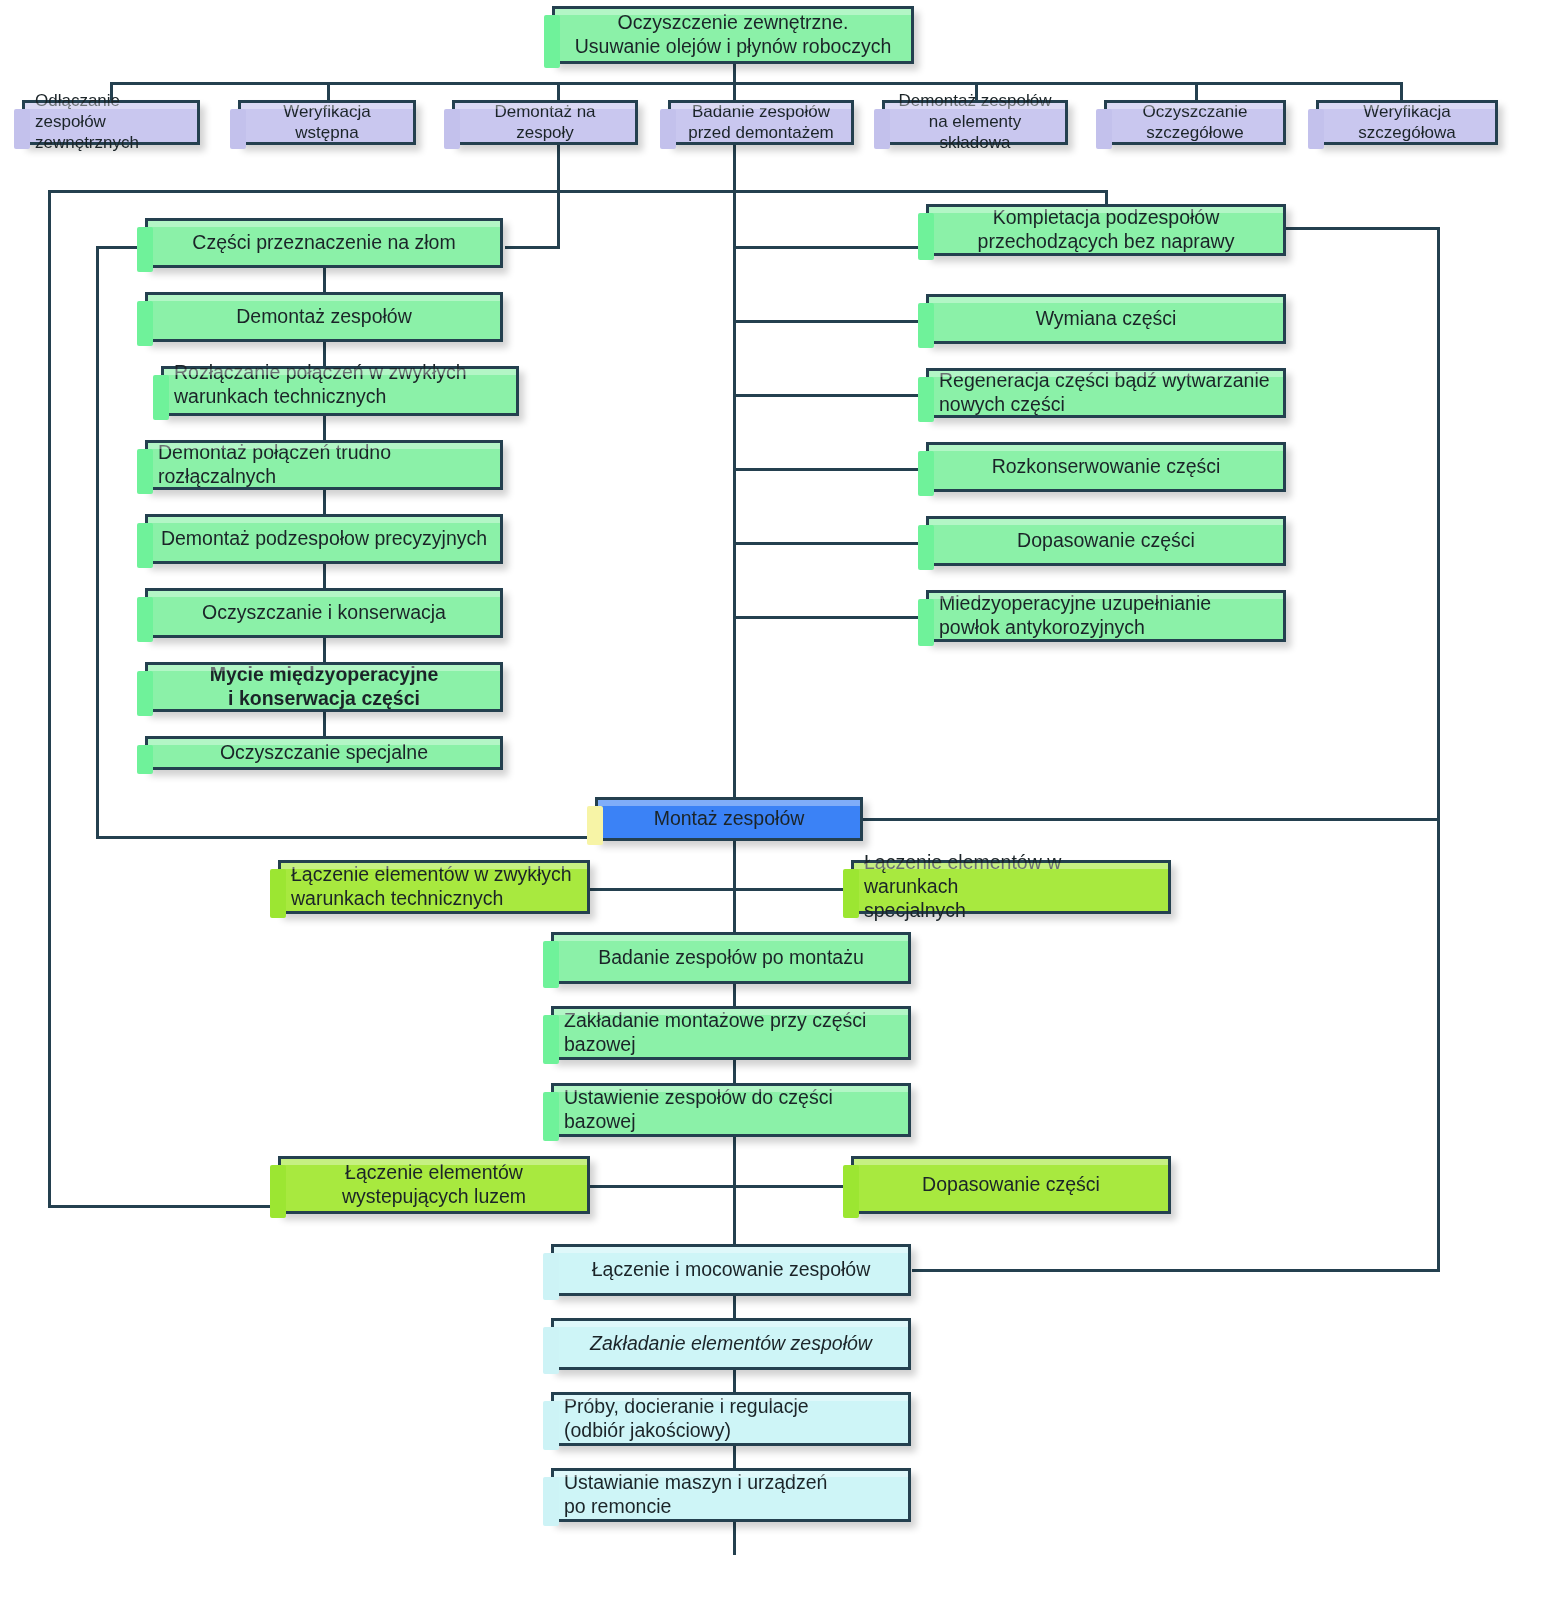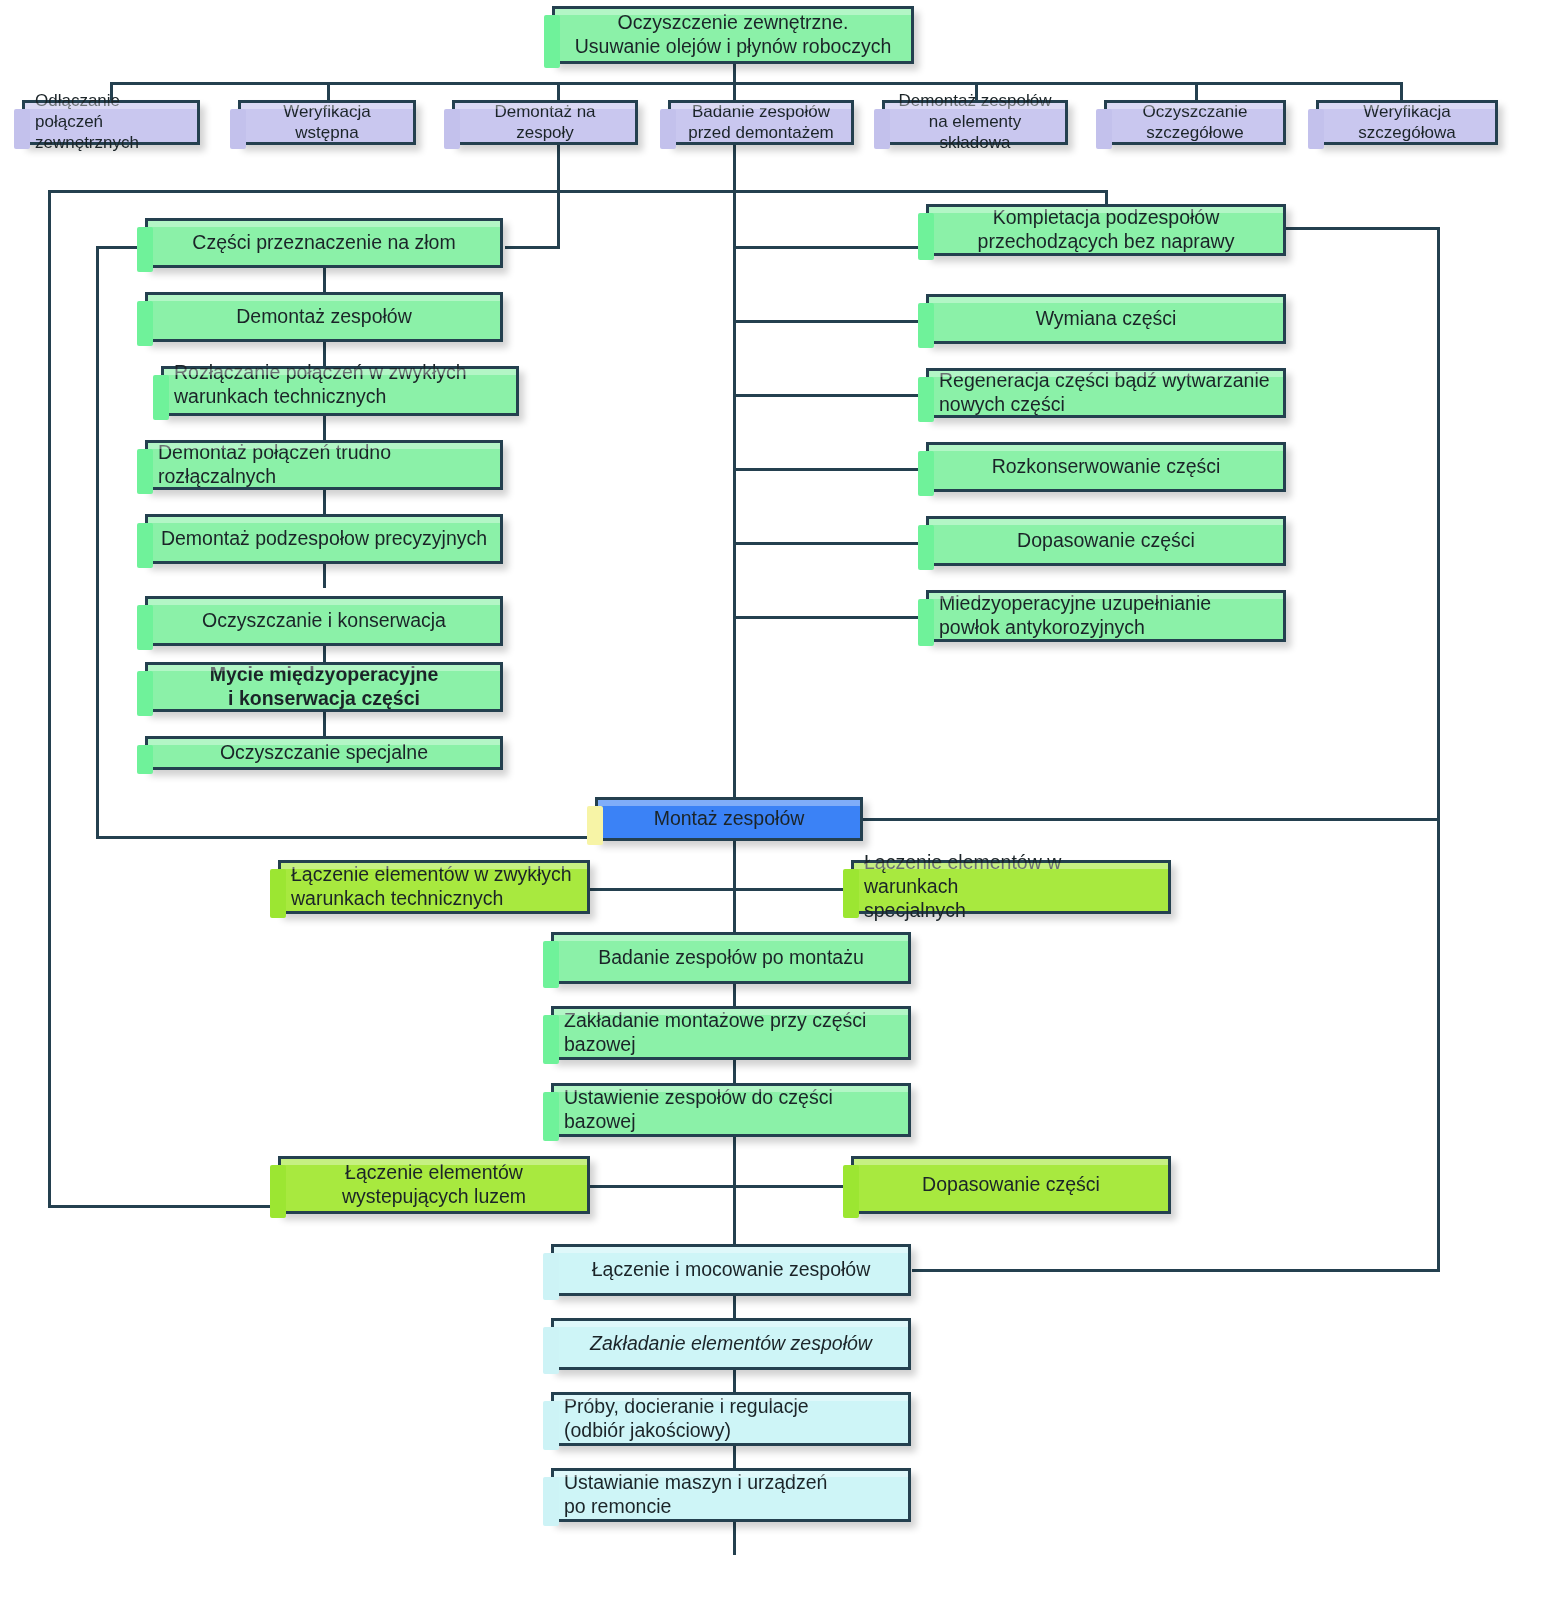--- a/index.html
+++ b/index.html
@@ -131,21 +131,21 @@
   <div class="ln h" style="left:272px; top:1185px; width:12px;"></div>
 
   <div class="node green c" style="left:552px; top:6px; width:362px; height:58px;">
     <span class="sheen"></span>
     <span class="txt">Oczyszczenie zewnętrzne.
 Usuwanie olejów i płynów roboczych</span>
   </div>
 
   <div class="node lavender l" style="left:22px; top:100px; width:178px; height:45px;">
     <span class="sheen"></span>
-    <span class="txt">Odłączanie połączeń
+    <span class="txt">Odłączanie zespołów
 zewnętrznych</span>
   </div>
   <div class="node lavender c" style="left:238px; top:100px; width:178px; height:45px;">
     <span class="sheen"></span>
     <span class="txt">Weryfikacja wstępna</span>
   </div>
   <div class="node lavender c" style="left:452px; top:100px; width:186px; height:45px;">
     <span class="sheen"></span>
     <span class="txt">Demontaż na zespoły</span>
   </div>
@@ -193,21 +193,21 @@
   </div>
   <div class="node green l" style="left:145px; top:440px; width:358px; height:50px;">
     <span class="sheen"></span>
     <span class="txt">Demontaż połączeń trudno
 rozłączalnych</span>
   </div>
   <div class="node green c" style="left:145px; top:514px; width:358px; height:50px;">
     <span class="sheen"></span>
     <span class="txt">Demontaż podzespołow precyzyjnych</span>
   </div>
-  <div class="node green c" style="left:145px; top:588px; width:358px; height:50px;margin-top:8px;">
+  <div class="node green c" style="left:145px; top:588px; width:358px; height:50px;">
     <span class="sheen"></span>
     <span class="txt">Oczyszczanie i konserwacja</span>
   </div>
   <div class="node green c" style="left:145px; top:662px; width:358px; height:50px;font-weight:bold;">
     <span class="sheen"></span>
     <span class="txt">Mycie międzyoperacyjne
 i konserwacja części</span>
   </div>
   <div class="node green c" style="left:145px; top:736px; width:358px; height:34px;">
     <span class="sheen"></span>

